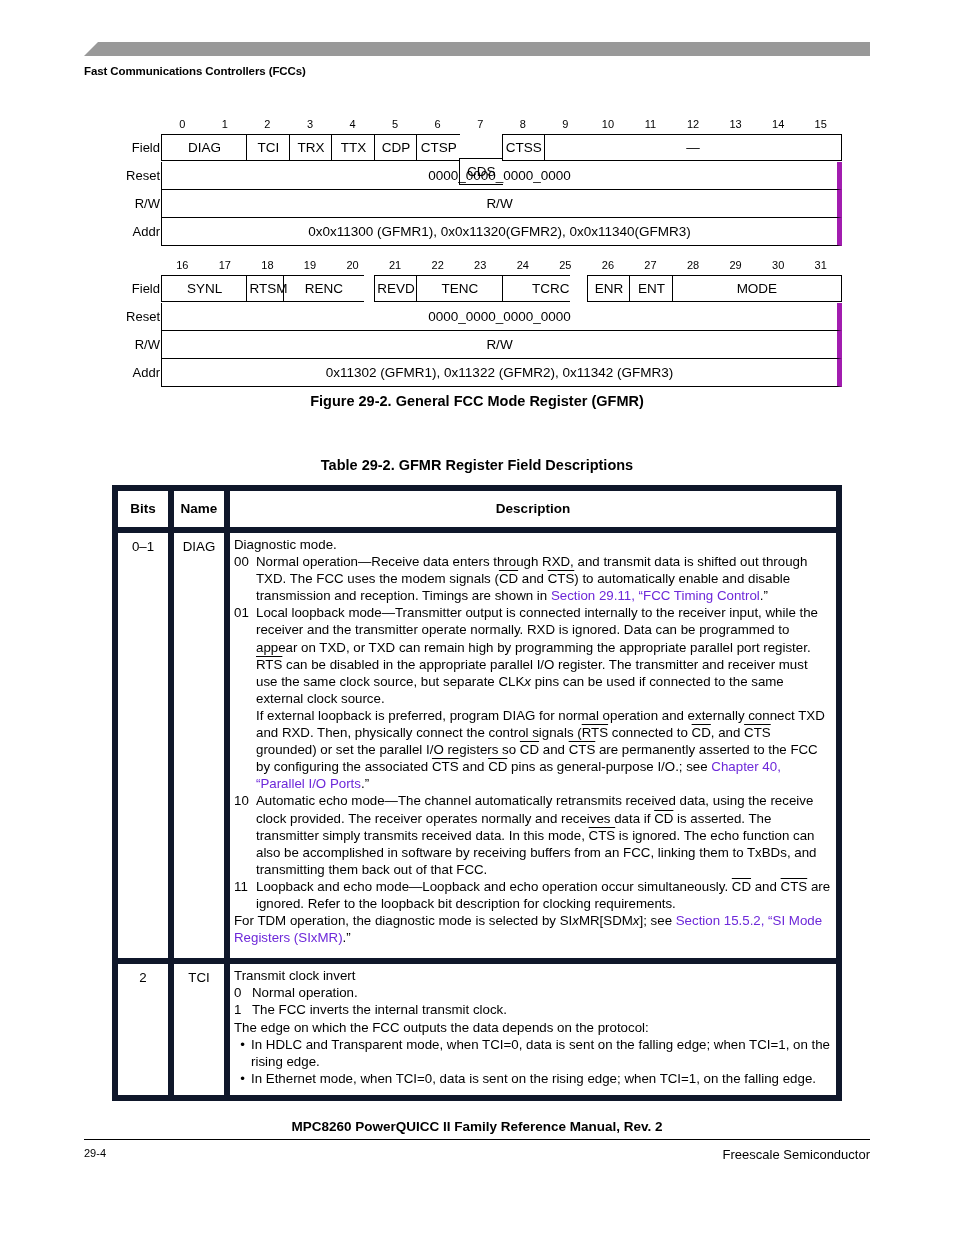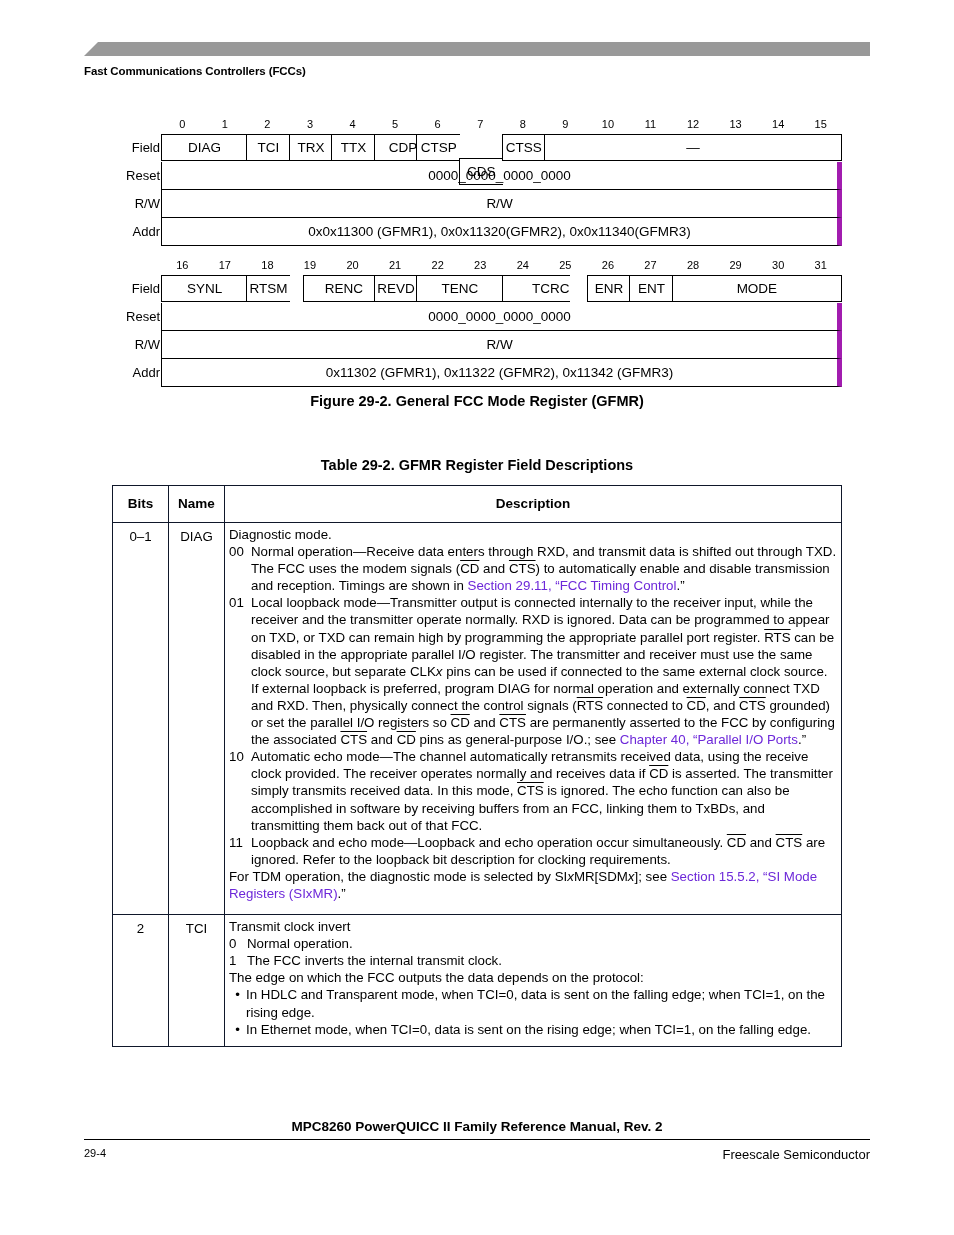--- a/index.html
+++ b/index.html
@@ -35,21 +35,21 @@
     font-size: 14.5px; font-weight: bold;
   }
   .tbl-caption {
     position: absolute; left: 0; width: 954px; text-align: center; top: 457px;
     font-size: 14.5px; font-weight: bold;
   }
   table.desc {
     position: absolute; left: 112px; top: 485px; width: 730px; border-collapse: collapse;
     font-size: 13.3px; line-height: 17.1px;
   }
-  table.desc th, table.desc td { border: 1px solid #0f172a; vertical-align: top; }
+  table.desc th, table.desc td { border: 6px solid #0f172a; vertical-align: top; }
   table.desc th { height: 34px; font-weight: bold; font-size: 13.5px; text-align: center; vertical-align: middle; }
   table.desc td.bits, table.desc td.name { text-align: center; padding-top: 5px; }
   table.desc td.descr { padding: 3px 4px 4px 4px; }
   .item { display: flex; }
   .item .k { width: 22px; flex: none; }
   .item .v { flex: 1; }
   .item.single .k { width: 18px; }
   .sub { padding-left: 22px; }
   .bullet { display: flex; }
   .bullet .k { width: 17px; flex: none; text-align: center; }
@@ -88,21 +88,21 @@
       <span style="left: 623.594px;">13</span>
       <span style="left: 666.156px;">14</span>
       <span style="left: 708.719px;">15</span>
     </div>
   <div class="row field">
     <span class="lbl">Field</span>
   <div class="cell" style="left: 49px; width: 86.125px;">DIAG</div>
       <div class="cell" style="left: 134.125px; width: 43.5625px;">TCI</div>
       <div class="cell" style="left: 176.688px; width: 43.5625px;">TRX</div>
       <div class="cell" style="left: 219.25px; width: 43.5625px;">TTX</div>
-      <div class="cell" style="left: 261.812px; width: 43.5625px; text-align: right;">CDP</div>
+      <div class="cell" style="left: 261.812px; width: 43.5625px;">CDP</div>
       <div class="cell" style="left: 304.375px; width: 43.5625px;">CTSP</div>
       <div class="cell" style="left: 346.938px; width: 43.5625px; margin-top: 24px;">CDS</div>
       <div class="cell" style="left: 389.5px; width: 43.5625px;">CTSS</div>
       <div class="cell last" style="left: 432.062px; width: 297.938px;">—</div>
     </div>
   <div class="row full">
     <span class="lbl">Reset</span>
     <div class="cell">0000_0000_0000_0000</div>
   </div>
   <div class="row full">
@@ -131,21 +131,21 @@
       <span style="left: 538.469px;">27</span>
       <span style="left: 581.031px;">28</span>
       <span style="left: 623.594px;">29</span>
       <span style="left: 666.156px;">30</span>
       <span style="left: 708.719px;">31</span>
     </div>
   <div class="row field">
     <span class="lbl">Field</span>
   <div class="cell" style="left: 49px; width: 86.125px;">SYNL</div>
       <div class="cell" style="left: 134.125px; width: 43.5625px;">RTSM</div>
-      <div class="cell" style="left: 191px; width: 81px;">RENC</div>
+      <div class="cell" style="left: 171px; width: 81px;">RENC</div>
       <div class="cell" style="left: 261.812px; width: 43.5625px;">REVD</div>
       <div class="cell" style="left: 304.375px; width: 86.125px;">TENC</div>
       <div class="cell" style="left: 389.5px; width: 68px; text-align: right;">TCRC</div>
       <div class="cell" style="left: 474.625px; width: 43.5625px;">ENR</div>
       <div class="cell" style="left: 517.188px; width: 43.5625px;">ENT</div>
       <div class="cell last" style="left: 559.75px; width: 170.25px;">MODE</div>
     </div>
   <div class="row full">
     <span class="lbl">Reset</span>
     <div class="cell">0000_0000_0000_0000</div>

